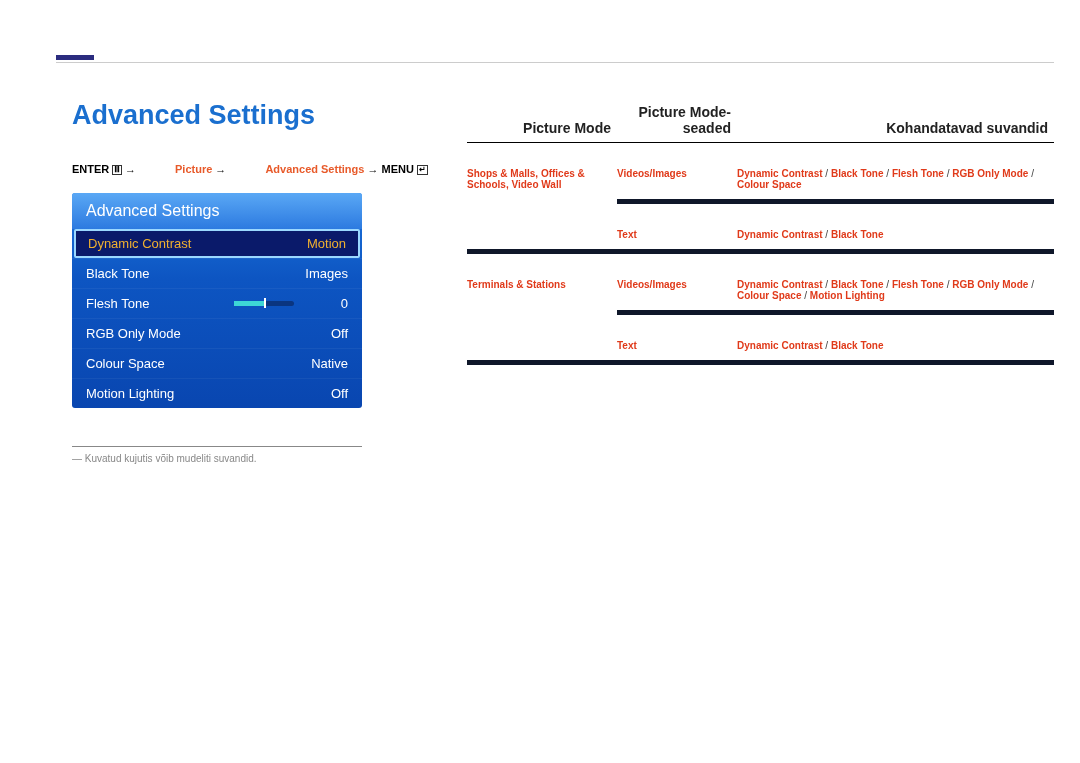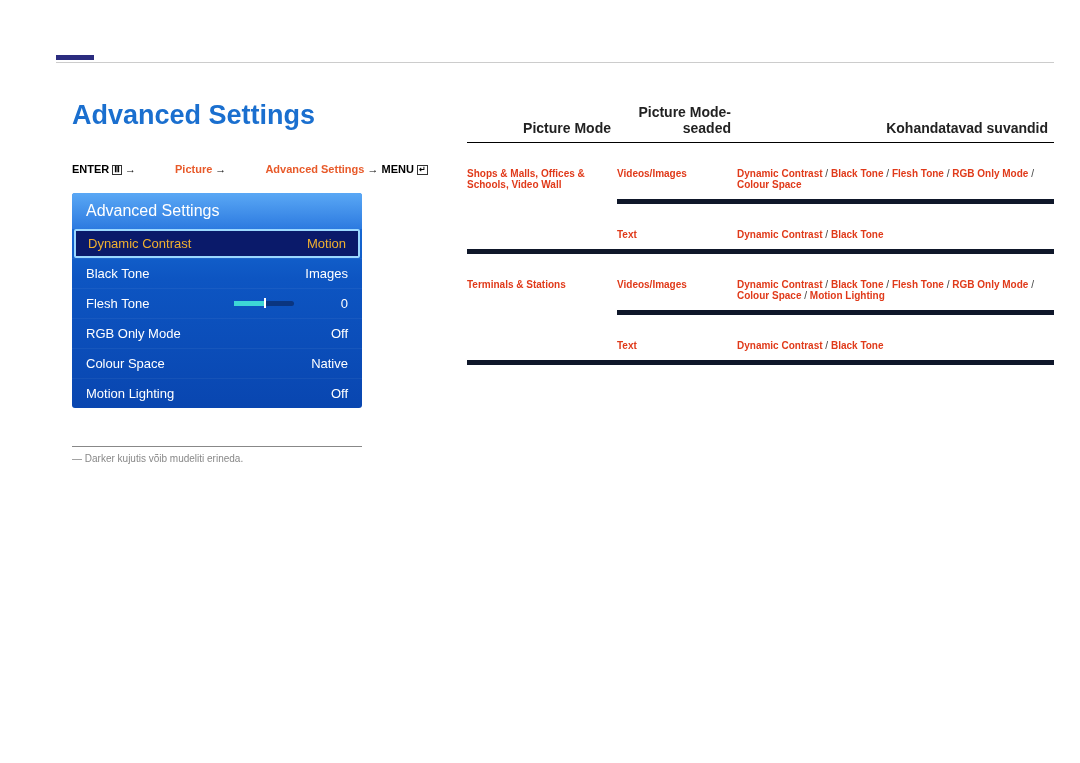--- a/index.html
+++ b/index.html
@@ -204,21 +204,21 @@
           </div>
           <div class="osd-row">
             <span>Motion Lighting</span>
             <span class="osd-value">Off</span>
           </div>
         </div>
     </div>
 
     <div class="footline">
       <span class="dash">― </span>
-      <span>Darker kujutis võib mudeliti erineda.</span>
+      <span>Kuvatud kujutis võib mudeliti suvandid.</span>
     </div>
   </div>
 
   <div class="col-right">
     <table class="tbl">
       <thead>
         <tr>
           <th class="col1">Picture Mode</th>
           <th class="col2">Picture Mode-seaded</th>
           <th>Kohandatavad suvandid</th>

